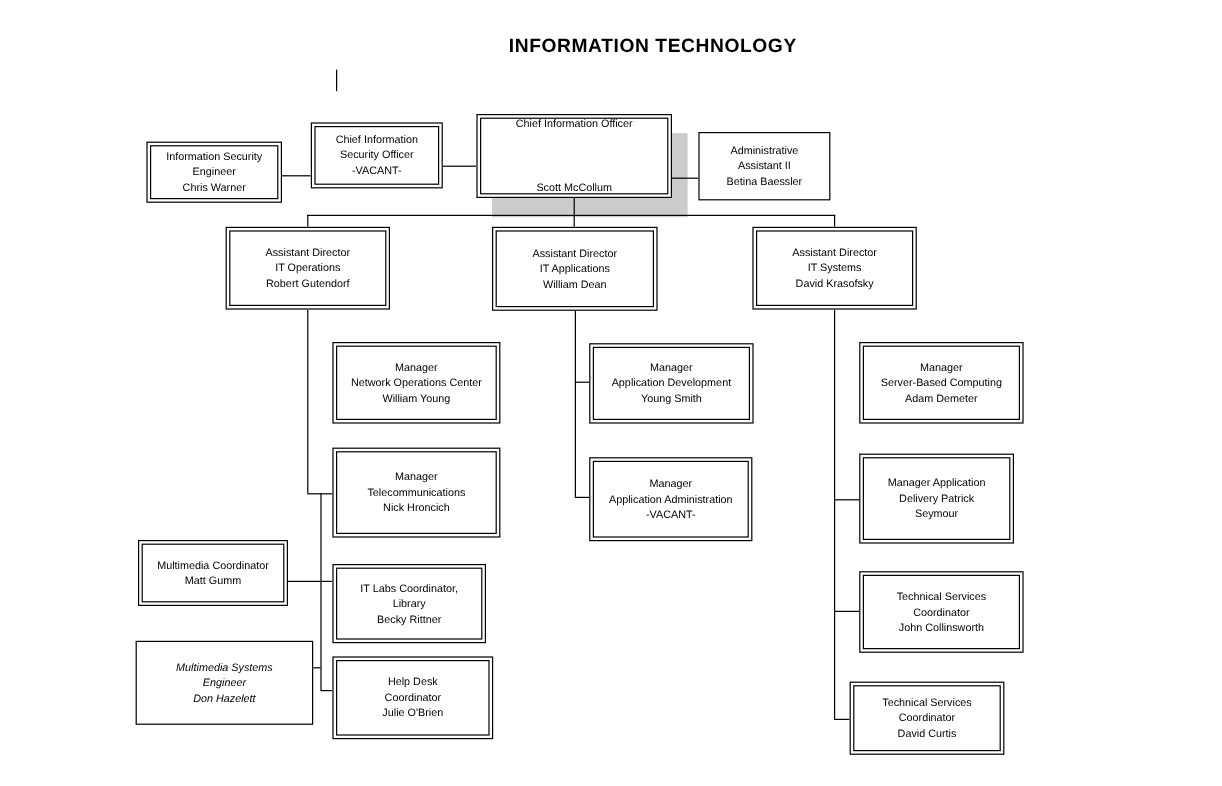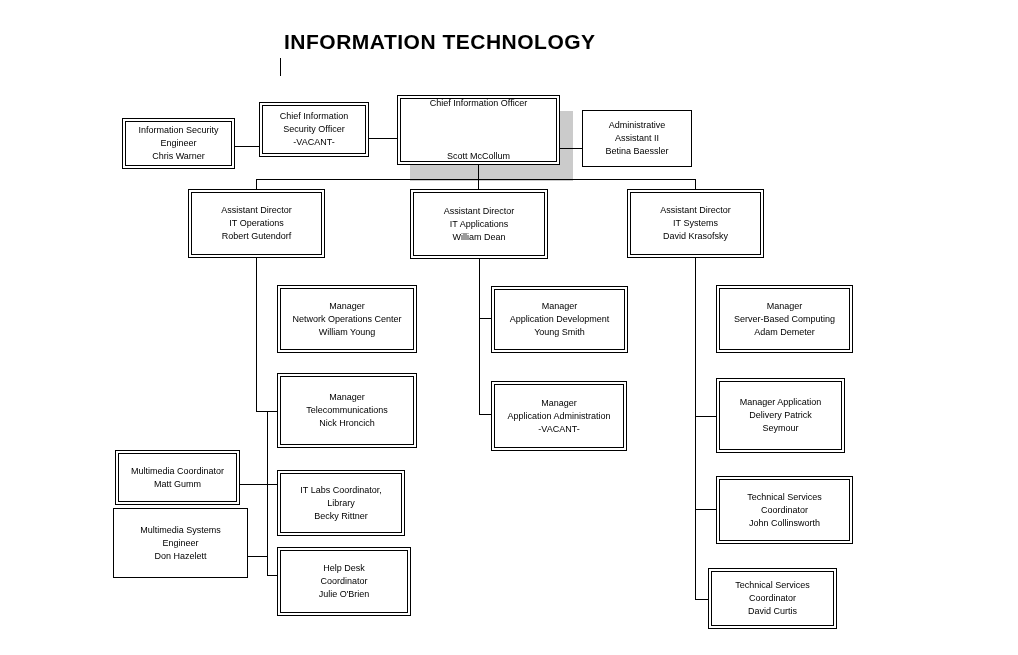--- a/index.html
+++ b/index.html
@@ -7,22 +7,22 @@
     position:relative;
     width:1018px;height:655px;
     background:#ffffff;
     font-family:"Liberation Sans", sans-serif;
     color:#000;
     overflow:hidden;
   }
   .chart-title{
     position:absolute;
     left:284px;top:30px;width:520px;
-    text-align:left;
-    font-size:21px;
+    text-align:center;
+    font-size:16px;
     font-weight:bold;
     letter-spacing:0.5px;
     white-space:nowrap;
   }
   .node{
     position:absolute;
     border:1px solid #000;
     background:#ffffff;
     display:flex;
     flex-direction:column;
@@ -139,21 +139,21 @@
     <div class="bline">Multimedia Coordinator</div>
     <div class="bline">Matt Gumm</div>
   </div>
 
   <div class="node double" style="left:277px;top:470px;width:128px;height:66px;">
     <div class="bline">IT Labs Coordinator,</div>
     <div class="bline">Library</div>
     <div class="bline">Becky Rittner</div>
   </div>
 
-  <div class="node" style="left:113px;top:508px;width:135px;height:70px;">
+  <div class="node" style="left:113px;top:534px;width:148px;height:70px;font-style:italic;">
     <div class="bline">Multimedia Systems</div>
     <div class="bline">Engineer</div>
     <div class="bline">Don Hazelett</div>
   </div>
 
   <div class="node double" style="left:277px;top:547px;width:134px;height:69px;">
     <div class="bline">Help Desk</div>
     <div class="bline">Coordinator</div>
     <div class="bline">Julie O'Brien</div>
   </div>

